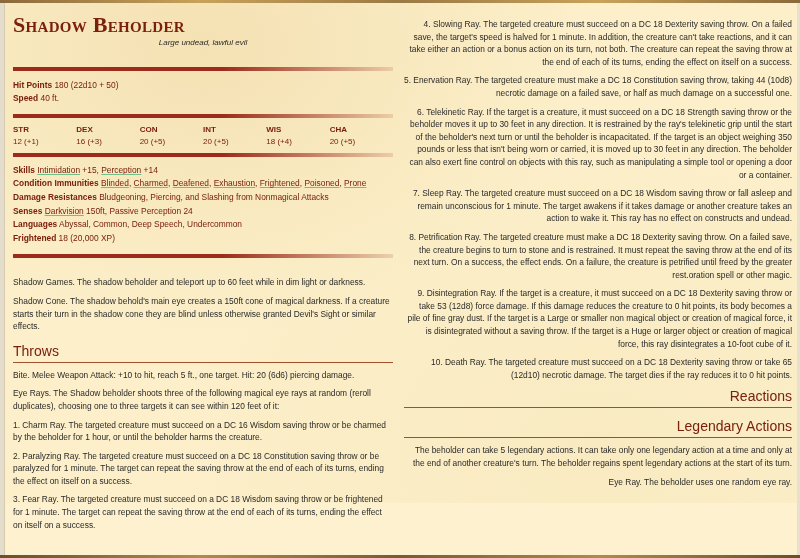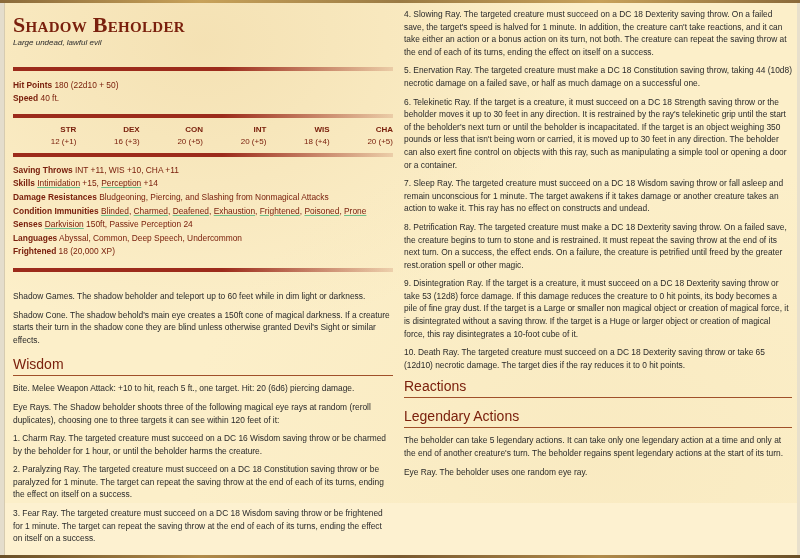--- a/index.html
+++ b/index.html
@@ -45,33 +45,33 @@
     font-family: "Liberation Serif", serif;
     font-variant: small-caps;
     font-weight: bold;
     color: #7a200d;
     font-size: 22px;
     letter-spacing: 0.3px;
     margin: 11px 0 0 0;
     line-height: 22px;
   }
   .subtitle {
-    font-style: italic; font-size: 8px; color: #2a2a2a; margin-top: 1px;
+    font-style: italic; font-size: 8px; color: #2a2a2a; margin-top: 1px; text-align: center;
   }
   .rule {
     height: 4px; margin: 17px 0 8px 0;
     background: linear-gradient(90deg, #9c2b1b 0%, #9c2b1b 55%, rgba(156,43,27,0.15) 100%);
   }
   .prop { margin: 0; line-height: 13.6px; color: #7a200d; }
   .prop b { font-weight: bold; color: #7a200d; }
   .prop span.val { color: #7a200d; }
   .prop .lnk { text-decoration: underline; text-decoration-color: #6fbf8a; }
 
   .abilities { display: flex; margin-top: 0; }
-  .ab { flex: 1; text-align: right; color: #7a200d; }
+  .ab { flex: 1; text-align: left; color: #7a200d; }
   .ab .n { font-weight: bold; font-size: 8px; line-height: 12px; }
   .ab .v { font-size: 8px; line-height: 12px; }
 
   p.txt { margin: 0 0 6px 0; color: #2a2a2a; }
   h2.sec {
     font-family: "Liberation Sans", sans-serif;
     font-weight: normal; color: #7a200d; font-size: 14px;
     margin: 10px 0 6px 0; padding-bottom: 3px;
     border-bottom: 1px solid #a0502a;
     line-height: 16px;
@@ -126,69 +126,65 @@
       </div>
       <div class="ab">
         <div class="n">CHA</div>
         <div class="v">20 (+5)</div>
       </div>
     </div>
 
     <div class="rule" style="margin-top:5px;margin-bottom:7px;"></div>
 
     <div class="prop">
-      <b>Saving Throws</b>
-      <span>INT +11, WIS +10, CHA +11</span>
-    </div>
-    <div class="prop">
       <b>Skills</b>
       <span class="lnk">Intimidation</span><span> +15, </span><span class="lnk">Perception</span><span> +14</span>
-    </div>
-    <div class="prop">
-      <b>Damage Resistances</b>
-      <span>Bludgeoning, Piercing, and Slashing from Nonmagical Attacks</span>
     </div>
     <div class="prop">
       <b>Condition Immunities</b>
       <span class="lnk">Blinded</span>,
       <span class="lnk">Charmed</span>,
       <span class="lnk">Deafened</span>,
       <span class="lnk">Exhaustion</span>,
       <span class="lnk">Frightened</span>,
       <span class="lnk">Poisoned</span>,
       <span class="lnk">Prone</span>
+    </div>
+    <div class="prop">
+      <b>Damage Resistances</b>
+      <span>Bludgeoning, Piercing, and Slashing from Nonmagical Attacks</span>
     </div>
     <div class="prop">
       <b>Senses</b>
       <span class="lnk">Darkvision</span><span> 150ft, Passive Perception 24</span>
     </div>
     <div class="prop">
       <b>Languages</b>
       <span>Abyssal, Common, Deep Speech, Undercommon</span>
     </div>
     <div class="prop">
       <b>Frightened</b>
       <span>18 (20,000 XP)</span>
     </div>
 
     <div class="rule" style="margin-top:9px;margin-bottom:18px;"></div>
 
     <p class="txt">Shadow Games. The shadow beholder and teleport up to 60 feet while in dim light or darkness.</p>
     <p class="txt">Shadow Cone. The shadow behold's main eye creates a 150ft cone of magical darkness. If a creature starts their turn in the shadow cone they are blind unless otherwise granted Devil's Sight or similar effects.</p>
 
-    <h2 class="sec">Wisdom</h2>
+    <h2 class="sec">Throws</h2>
 
     <p class="txt">Bite. Melee Weapon Attack: +10 to hit, reach 5 ft., one target. Hit: 20 (6d6) piercing damage.</p>
     <p class="txt">Eye Rays. The Shadow beholder shoots three of the following magical eye rays at random (reroll duplicates), choosing one to three targets it can see within 120 feet of it:</p>
     <p class="txt">1. Charm Ray. The targeted creature must succeed on a DC 16 Wisdom saving throw or be charmed by the beholder for 1 hour, or until the beholder harms the creature.</p>
     <p class="txt">2. Paralyzing Ray. The targeted creature must succeed on a DC 18 Constitution saving throw or be paralyzed for 1 minute. The target can repeat the saving throw at the end of each of its turns, ending the effect on itself on a success.</p>
     <p class="txt">3. Fear Ray. The targeted creature must succeed on a DC 18 Wisdom saving throw or be frightened for 1 minute. The target can repeat the saving throw at the end of each of its turns, ending the effect on itself on a success.</p>
   </div>
 
-  <div class="col col-right" style="top:5px;">
+  <div class="col col-right" style="top:15px;text-align:right;">
     <p class="txt">4. Slowing Ray. The targeted creature must succeed on a DC 18 Dexterity saving throw. On a failed save, the target's speed is halved for 1 minute. In addition, the creature can't take reactions, and it can take either an action or a bonus action on its turn, not both. The creature can repeat the saving throw at the end of each of its turns, ending the effect on itself on a success.</p>
     <p class="txt">5. Enervation Ray. The targeted creature must make a DC 18 Constitution saving throw, taking 44 (10d8) necrotic damage on a failed save, or half as much damage on a successful one.</p>
     <p class="txt">6. Telekinetic Ray. If the target is a creature, it must succeed on a DC 18 Strength saving throw or the beholder moves it up to 30 feet in any direction. It is restrained by the ray's telekinetic grip until the start of the beholder's next turn or until the beholder is incapacitated. If the target is an object weighing 350 pounds or less that isn't being worn or carried, it is moved up to 30 feet in any direction. The beholder can also exert fine control on objects with this ray, such as manipulating a simple tool or opening a door or a container.</p>
     <p class="txt">7. Sleep Ray. The targeted creature must succeed on a DC 18 Wisdom saving throw or fall asleep and remain unconscious for 1 minute. The target awakens if it takes damage or another creature takes an action to wake it. This ray has no effect on constructs and undead.</p>
     <p class="txt">8. Petrification Ray. The targeted creature must make a DC 18 Dexterity saving throw. On a failed save, the creature begins to turn to stone and is restrained. It must repeat the saving throw at the end of its next turn. On a success, the effect ends. On a failure, the creature is petrified until freed by the greater rest.oration spell or other magic.</p>
     <p class="txt">9. Disintegration Ray. If the target is a creature, it must succeed on a DC 18 Dexterity saving throw or take 53 (12d8) force damage. If this damage reduces the creature to 0 hit points, its body becomes a pile of fine gray dust. If the target is a Large or smaller non magical object or creation of magical force, it is disintegrated without a saving throw. If the target is a Huge or larger object or creation of magical force, this ray disintegrates a 10-foot cube of it.</p>
     <p class="txt">10. Death Ray. The targeted creature must succeed on a DC 18 Dexterity saving throw or take 65 (12d10) necrotic damage. The target dies if the ray reduces it to 0 hit points.</p>
 
     <h2 class="sec" style="margin-top:7px;">Reactions</h2>
 

